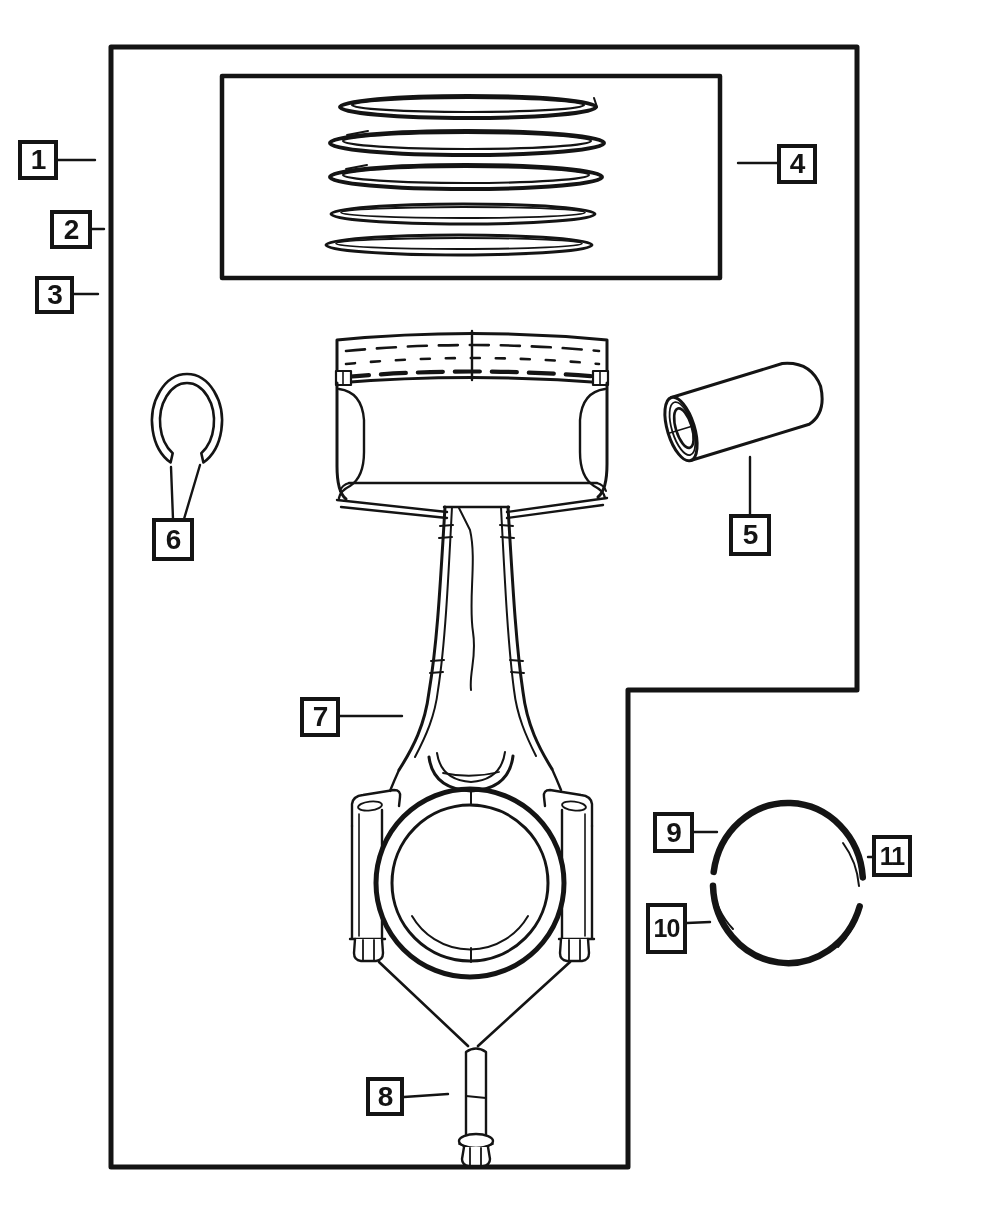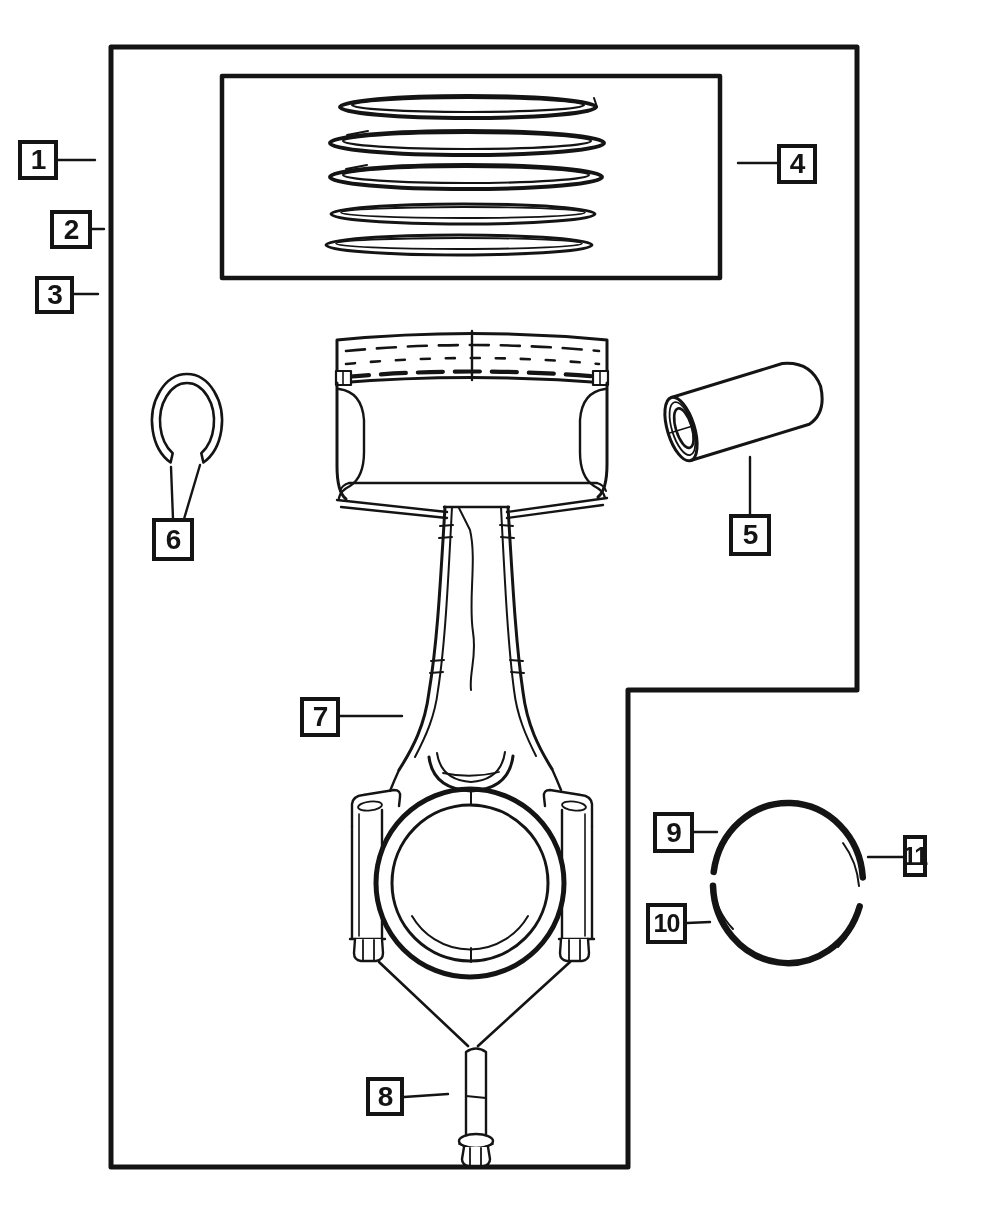--- a/index.html
+++ b/index.html
@@ -164,16 +164,16 @@
 
 <div class="callout" style="left:18px;top:140px;width:40px;height:40px;">1</div>
 <div class="callout" style="left:50px;top:210px;width:42px;height:39px;">2</div>
 <div class="callout" style="left:35px;top:276px;width:39px;height:38px;">3</div>
 <div class="callout" style="left:777px;top:144px;width:40px;height:40px;">4</div>
 <div class="callout" style="left:729px;top:514px;width:42px;height:42px;">5</div>
 <div class="callout" style="left:152px;top:518px;width:42px;height:43px;">6</div>
 <div class="callout" style="left:300px;top:697px;width:40px;height:40px;">7</div>
 <div class="callout" style="left:366px;top:1077px;width:38px;height:39px;">8</div>
 <div class="callout" style="left:653px;top:812px;width:41px;height:41px;">9</div>
-<div class="callout two-digit" style="left:646px;top:903px;width:41px;height:41px;">10</div>
-<div class="callout two-digit" style="left:903px;top:835px;width:24px;height:42px;">11</div>
+<div class="callout two-digit" style="left:646px;top:903px;width:41px;height:51px;">10</div>
+<div class="callout two-digit" style="left:872px;top:835px;width:40px;height:42px;">11</div>
 
 </div>
 
 </body></html>

